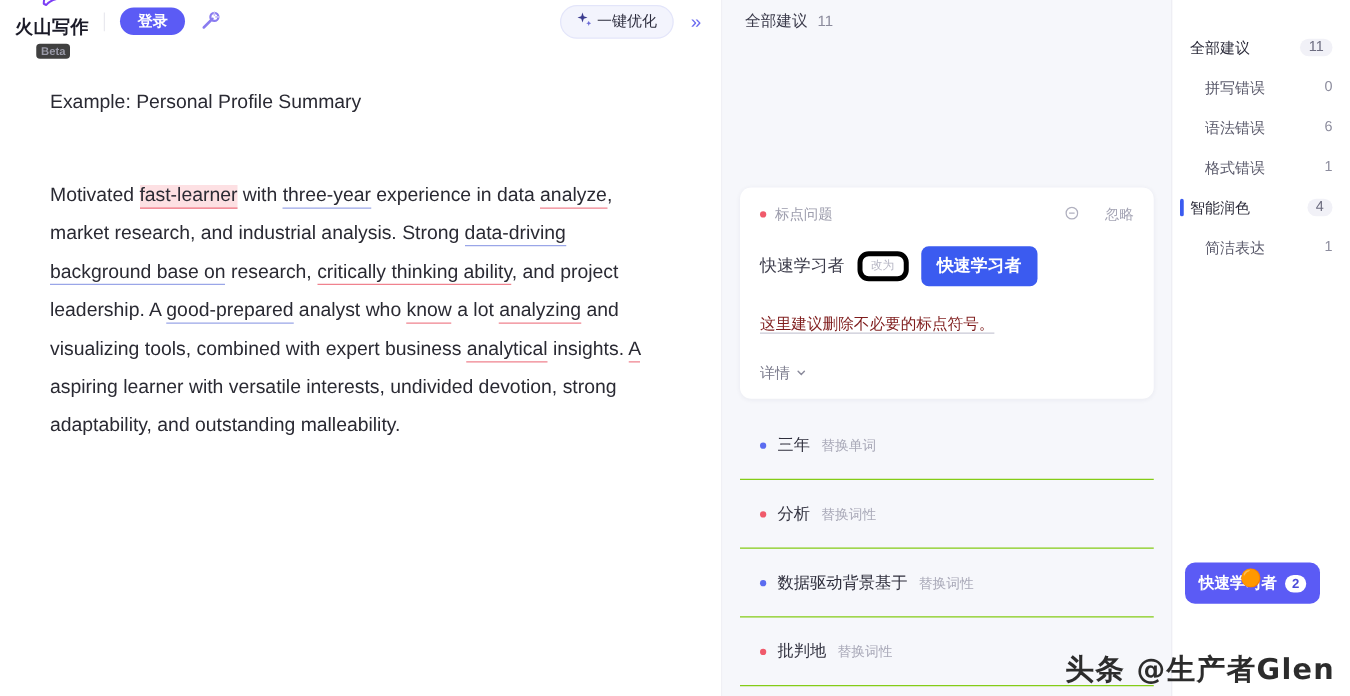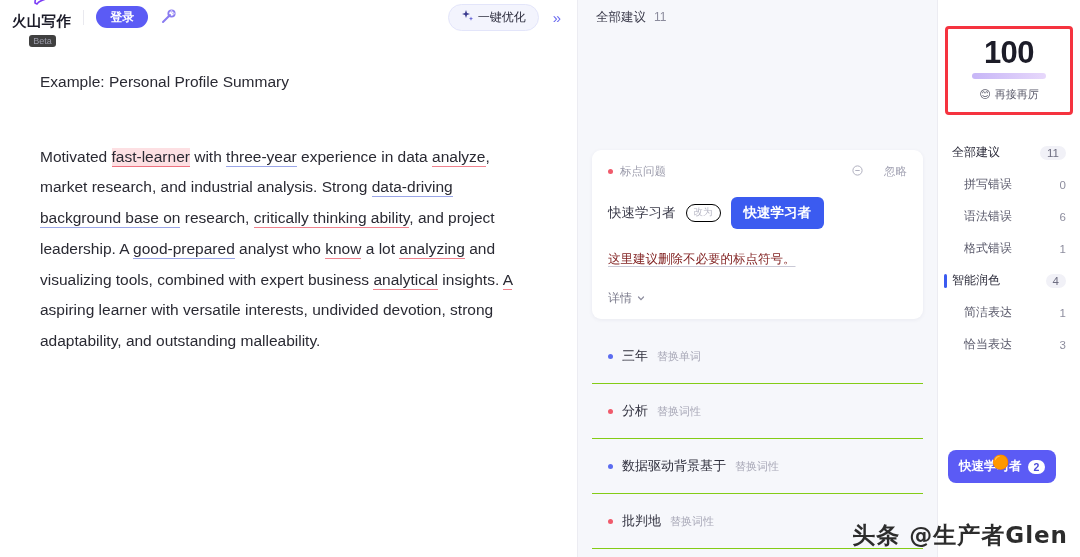--- a/index.html
+++ b/index.html
@@ -20,21 +20,21 @@
     height: 34px; display: flex; align-items: center;
     padding: 0 10px 0 12px; gap: 8px; flex-shrink: 0;
   }
   .brand { display: flex; align-items: center; gap: 4px; flex-direction: column; }
   .brand-mark { width: 20px; height: 20px; position: relative; }
   .brand-name {
     font-size: 14.5px; font-weight: 700; color: #1b1b28; letter-spacing: .3px;
   }
   .beta-badge {
     font-size: 9px; color: #9a9aa8; background: #404040;
-    padding: 1px 4px; border-radius: 3px; font-weight: 400;
+    padding: 1px 4px; border-radius: 3px; font-weight: 700;
     margin-left: 2px;
   }
   .divider-v { width: 1px; height: 15px; background: #e9e9ef; margin: 0 4px; }
   .login-btn {
     background: #5b5bf5; color: #fff; font-size: 12px; font-weight: 600;
     border: none; border-radius: 13px; padding: 5px 14px; cursor: pointer;
     line-height: 1;
   }
   .tool-icon-btn {
     width: 24px; height: 24px; border-radius: 6px; border: none;
@@ -98,22 +98,22 @@
   .sug-tag-txt { font-size: 11.5px; color: #9b9bab; }
   .ignore-btn {
     display: flex; align-items: center; gap: 21px; border: none;
     background: transparent; font-size: 11.5px; color: #a5a5b5; cursor: pointer;
   }
   .sug-replace-row {
     display: flex; align-items: center; gap: 10px; margin-top: 18px;
   }
   .orig-word { font-size: 13.5px; color: #3b3b4a; }
   .arrow-chip {
-    font-size: 9.5px; color: #b6b6c4; border: 1px solid #000000;
-    border-radius: 9px; padding: 1px 7px; line-height: 1.4; font-family: Liberation Serif, serif;
+    font-size: 9.5px; color: #b6b6c4; border: 4px solid #000000;
+    border-radius: 9px; padding: 1px 7px; line-height: 1.4;
   }
   .new-word-btn {
     background: #3b5bf0; color: #fff; font-size: 13.5px; font-weight: 600;
     border: none; border-radius: 6px; padding: 7px 13px; cursor: pointer;
   }
   .sug-desc {
     margin-top: 22px; font-size: 12.5px; color: #7f1d1d;
     text-decoration: underline; text-decoration-color: #c9c9d6;
     text-underline-offset: 3px;
   }
@@ -307,28 +307,20 @@
             <span class="word">批判地</span>
             <span class="act">替换词性</span>
           </div>
         </div>
     </div>
 
   </div>
 
   <div id="right-pane">
 
-    <div id="score-box">
-      <div id="score-num">100</div>
-      <div id="score-bar"></div>
-      <div id="score-label">
-        <span>😊</span>
-        <span>再接再厉</span>
-      </div>
-    </div>
 
     <div id="cat-list">
         <div class="cat-item head">
           <span class="cat-name">全部建议</span>
           <span class="cat-count">11</span>
         </div>
         <div class="cat-item sub">
           <span class="cat-name">拼写错误</span>
           <span class="cat-count">0</span>
         </div>
@@ -341,24 +333,20 @@
           <span class="cat-count">1</span>
         </div>
         <div class="cat-item head">
           <span class="accent blue"></span>
           <span class="cat-name">智能润色</span>
           <span class="cat-count">4</span>
         </div>
         <div class="cat-item sub">
           <span class="cat-name">简洁表达</span>
           <span class="cat-count">1</span>
-        </div>
-        <div class="cat-item sub">
-          <span class="cat-name">恰当表达</span>
-          <span class="cat-count">3</span>
         </div>
       </div>
 
     <span id="discover-emoji">🟠</span>
     <button id="discover-btn">
       <span>快速学习者</span>
       <span class="pill">2</span>
     </button>
   </div>
 

